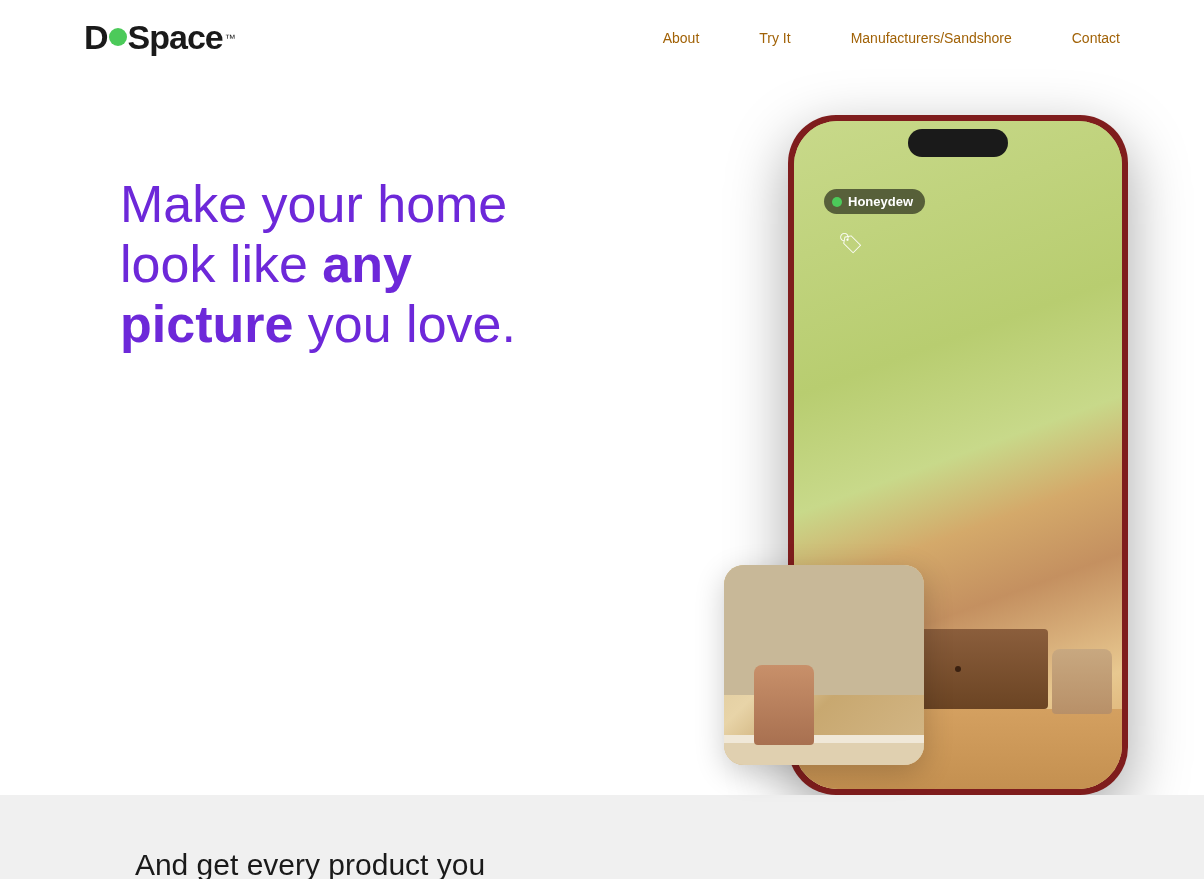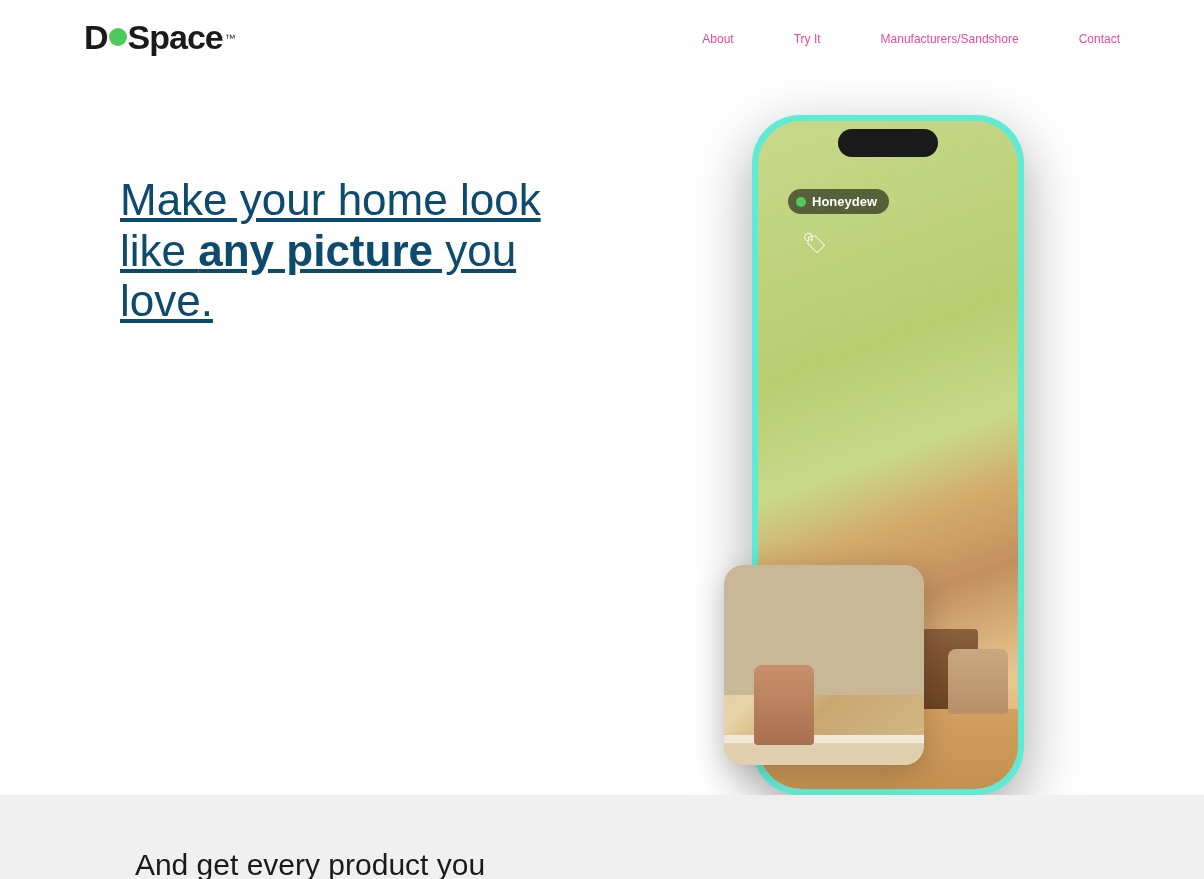--- a/index.html
+++ b/index.html
@@ -41,65 +41,64 @@
       margin-left: 2px;
       color: #1a1a1a;
     }
     .nav-links {
       display: flex;
       gap: 60px;
       list-style: none;
     }
     .nav-links a {
       text-decoration: none;
-      color: #ec4899;
-      font-size: 12px;
+      color: #a16207;
+      font-size: 14px;
       font-weight: 400;
     }
 
     
     .hero {
       display: flex;
       align-items: flex-start;
       justify-content: space-between;
       padding: 60px 60px 0 120px;
       background: #fff;
       min-height: 380px;
     }
     .hero-text {
       flex: 0 0 auto;
       max-width: 440px;
       padding-top: 40px;
     }
     .hero-text h1 {
-      font-size: 44px;
+      font-size: 52px;
       font-weight: 400;
       line-height: 1.15;
-      color: #0c4a6e;
-      text-decoration: underline;
+      color: #6d28d9;
     }
     .hero-text h1 strong {
       font-weight: 800;
     }
 
     
     .phone-wrapper {
       flex: 0 0 auto;
       position: relative;
       width: 480px;
       margin-right: -20px;
       margin-top: -20px;
     }
     .phone {
-      width: 272px;
+      width: 340px;
       height: 680px;
-      background: #5eead4;
+      background: #7f1d1d;
       border-radius: 48px;
       position: relative;
-      margin-left: 68px;
+      margin-left: 104px;
       box-shadow: 0 20px 60px rgba(0,0,0,0.35);
       overflow: hidden;
     }
     
     .dynamic-island {
       position: absolute;
       top: 14px;
       left: 50%;
       transform: translateX(-50%);
       width: 100px;

